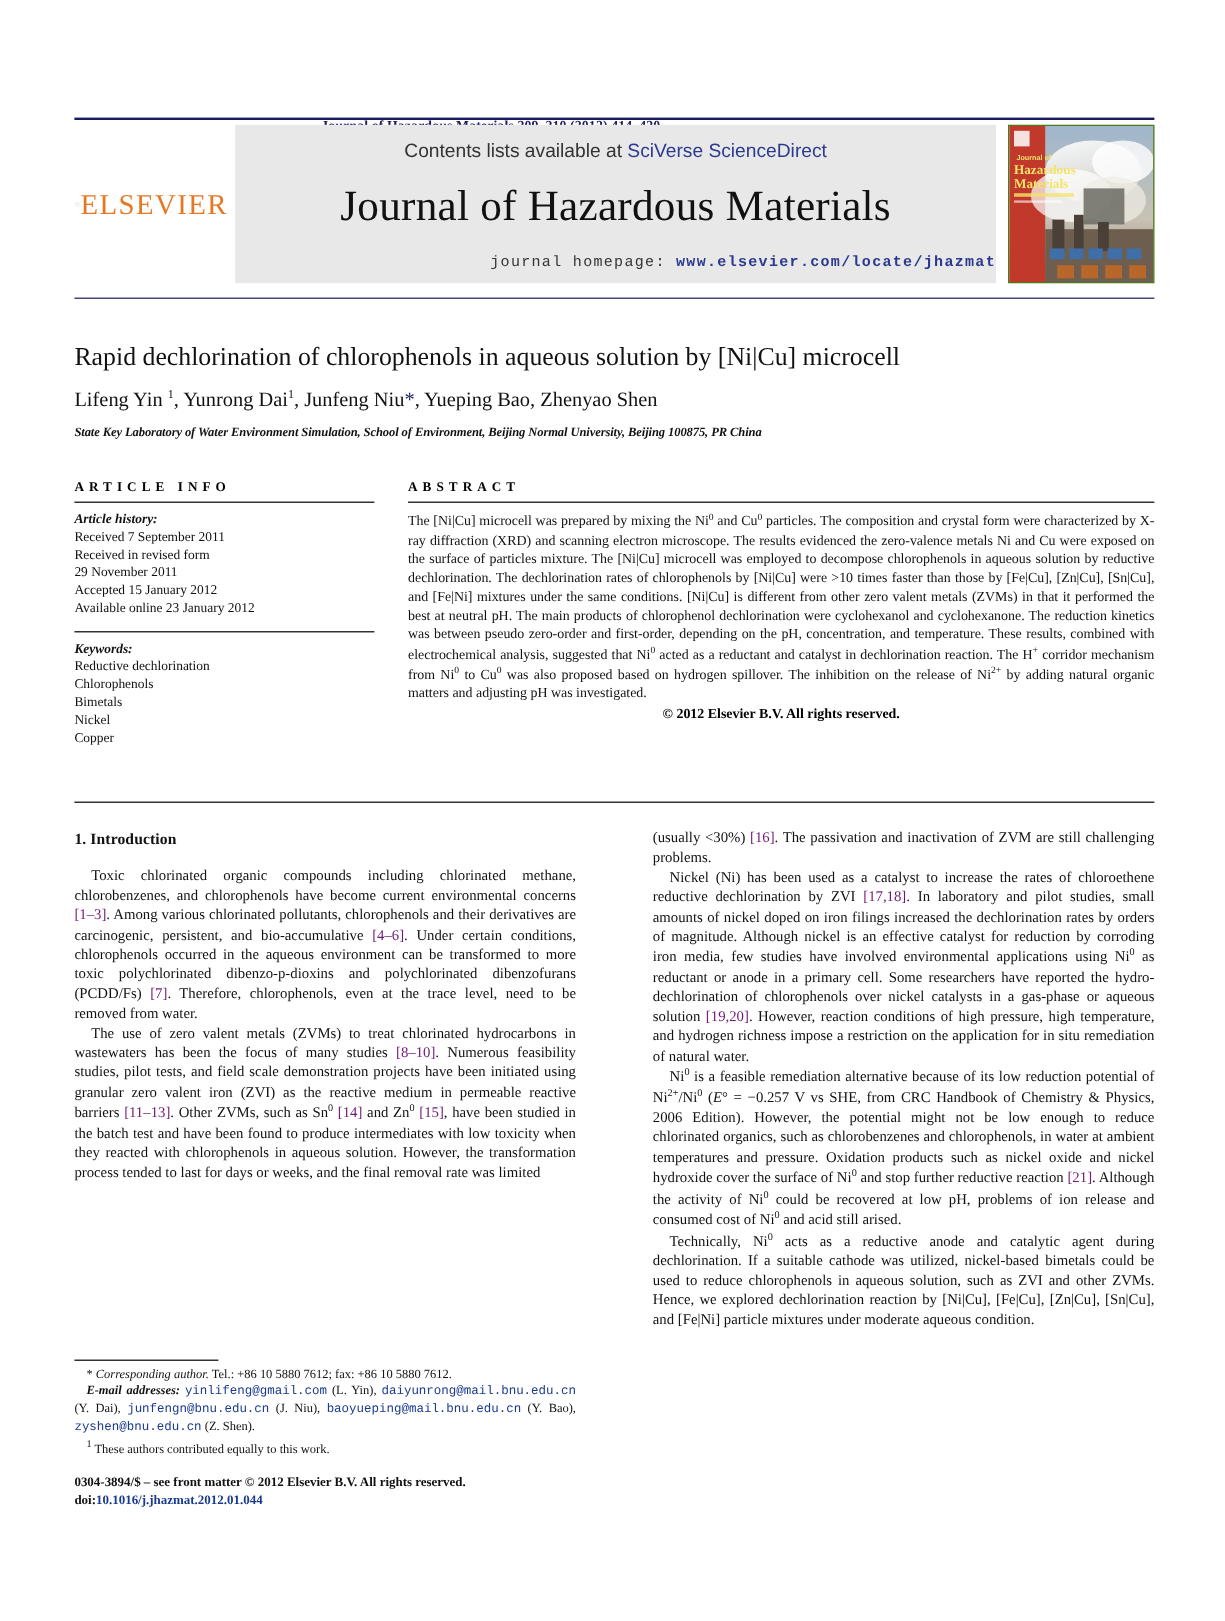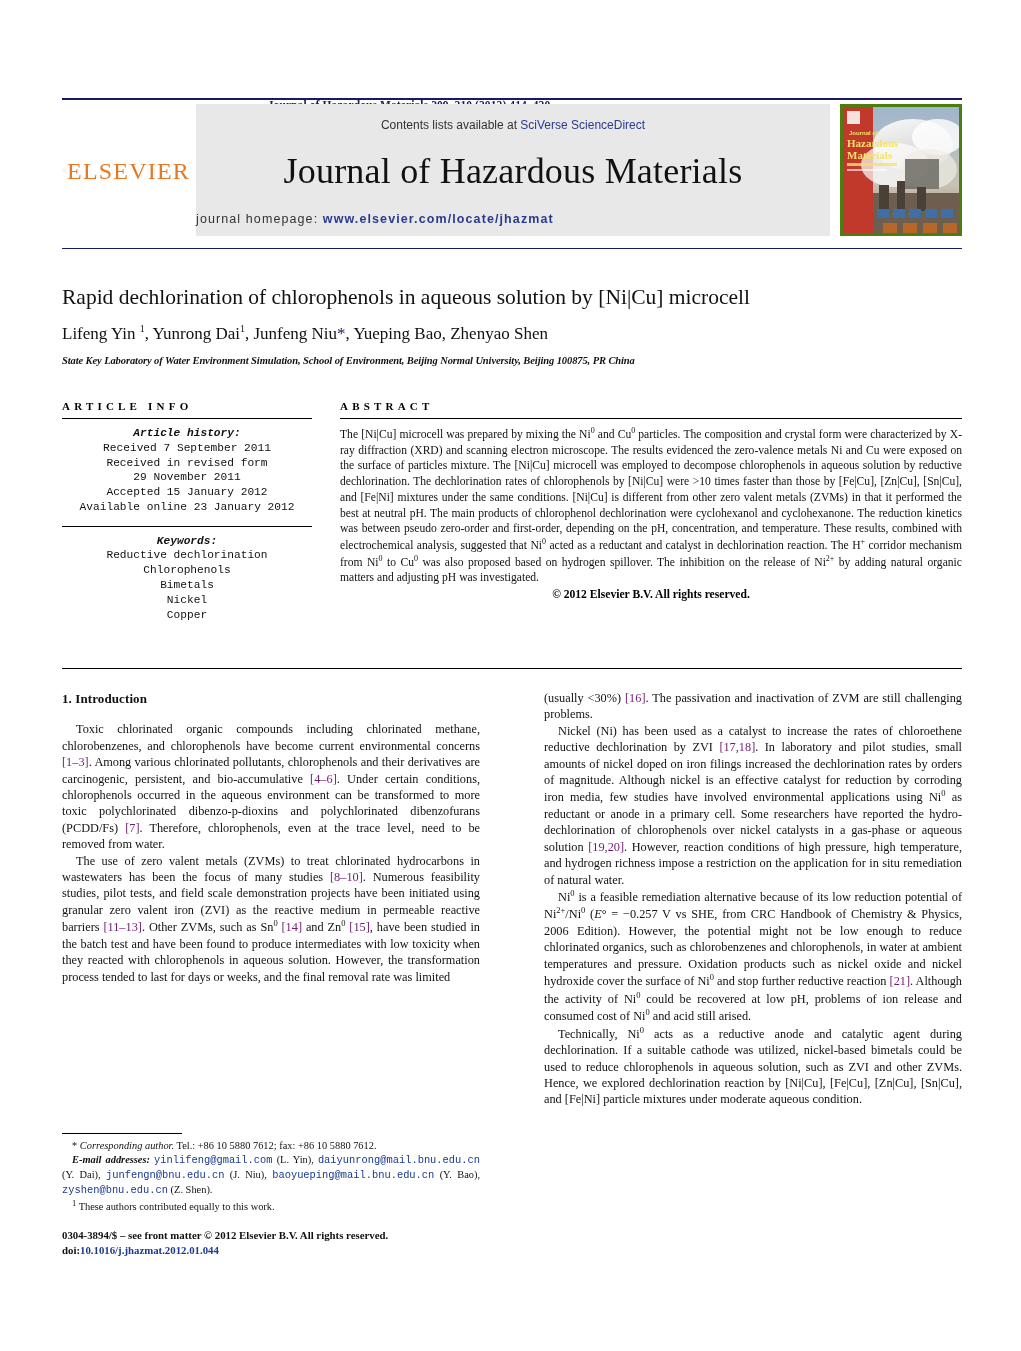--- a/index.html
+++ b/index.html
@@ -73,53 +73,53 @@
     background: #e8e8e8;
     position: relative;
     margin-left: 6px;
     margin-right: 10px;
   }
   .contents-line {
     position: absolute;
     top: 14px; left: 0; width: 100%;
     text-align: center;
     font-family: "Liberation Sans", sans-serif;
-    font-size: 12px;
+    font-size: 16px;
     color: #333333;
   }
   .contents-line .sd {
     color: #2b3a8f;
   }
   .journal-name {
     position: absolute;
     top: 46px; left: 0; width: 100%;
     text-align: center;
     font-family: "Liberation Serif", serif;
     font-size: 36px;
     color: #111111;
     letter-spacing: 0.2px;
   }
   .homepage-line {
     position: absolute;
     bottom: 10px; left: 0; width: 100%;
-    text-align: left;
-    font-family: Liberation Sans, sans-serif;
+    text-align: right;
+    font-family: Liberation Mono, monospace;
     font-size: 12.5px;
     color: #333333;
     letter-spacing: 1.1px;
   }
   .homepage-line .url {
     color: #2b3a8f;
     font-weight: bold;
   }
   .cover-block {
     flex: 0 0 122px;
     width: 122px;
     position: relative;
-    border: 3px solid #4d7c0f;
+    border: 1px solid #4d7c0f;
     box-sizing: border-box;
     overflow: hidden;
     background: #b8b8b8;
   }
 
   
   .title-rule {
     position: absolute;
     left: 62px; top: 248px;
     width: 900px;
@@ -182,25 +182,24 @@
   }
   .hrule {
     border-top: 1px solid #000;
     margin: 0 0 7px 0;
   }
   .hrule-thin {
     border-top: 1px solid #000;
     margin: 11px 0 7px 0;
   }
   .info-body {
-    font-family: Liberation Mono, monospace;
+    font-family: Liberation Serif, serif;
     font-size: 11.2px;
     line-height: 1.32;
     color: #111;
-    text-align: center;
   }
   .info-body .lbl { font-style: italic; font-weight: bold; }
   .abs-body {
     font-family: "Liberation Serif", serif;
     font-size: 11.6px;
     line-height: 1.36;
     text-align: justify;
     color: #111;
   }
   .abs-body sup { font-size: 8px; }

